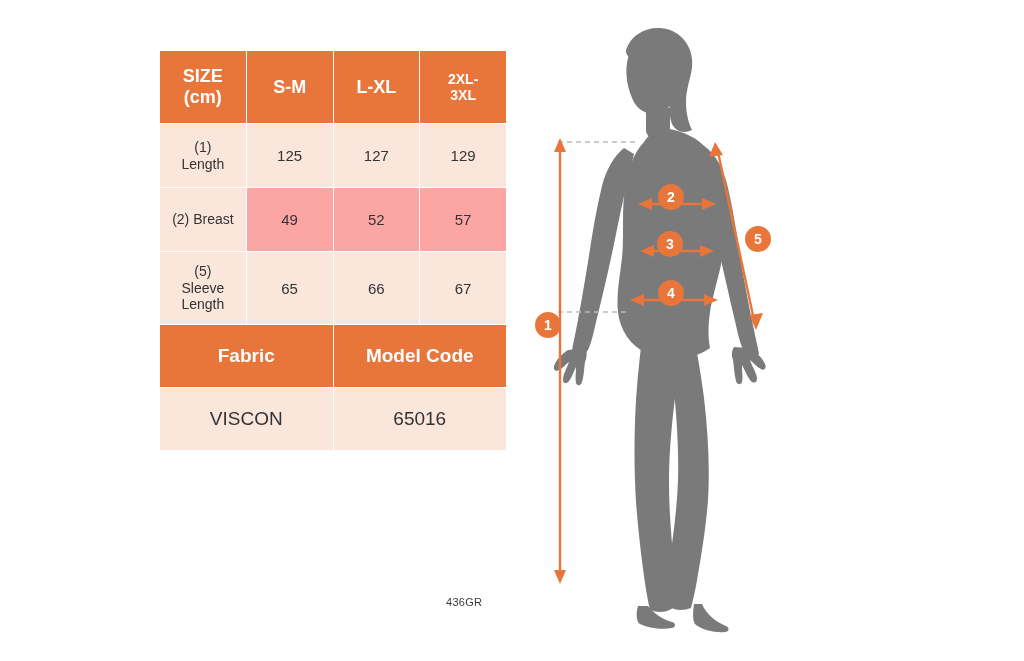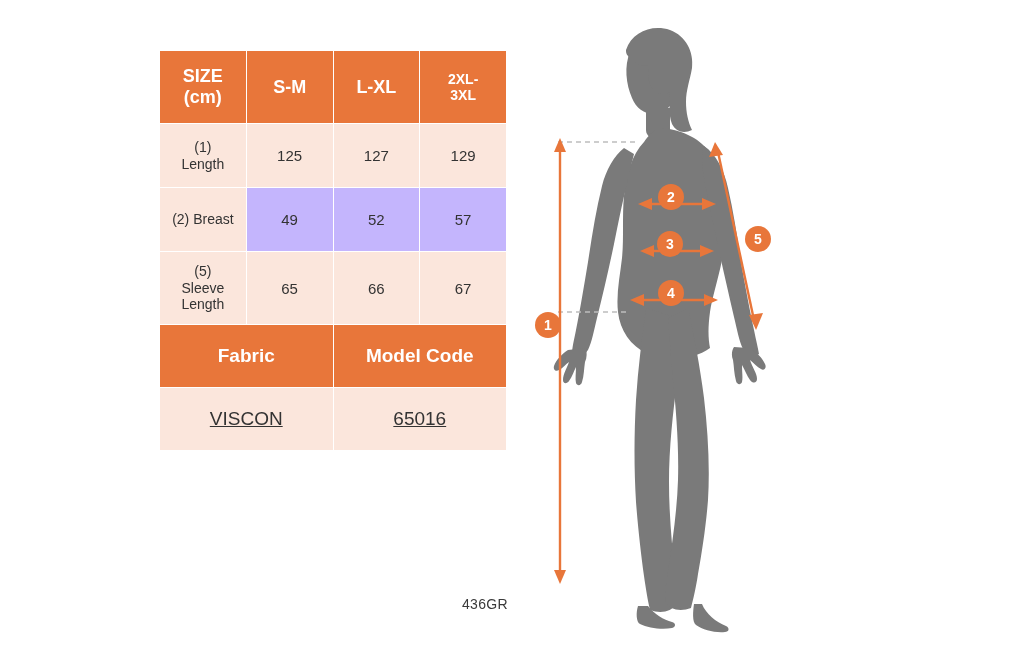--- a/index.html
+++ b/index.html
@@ -47,49 +47,48 @@
     font-size: 14px;
     line-height: 1.18;
     width: 86px;
   }
   .val {
     background: #fbe6dc;
     color: #333333;
     font-size: 15px;
   }
   .val.alt {
-    background: #c4b5fd;
+    background: #fca5a5;
     margin-left: 37px;
   }
   tr.r1 td { height: 63px; }
   tr.r2 td { height: 63px; }
   tr.r3 td { height: 63px; }
   tr.r4 td { height: 63px; }
   tr.r5 td { height: 72px; }
 
   .fabric-hdr {
     background: #e8763a;
     color: #ffffff;
     font-size: 19px;
     font-weight: bold;
     height: 62px;
   }
   .fabric-val {
     background: #fbe6dc;
     color: #333333;
     font-size: 19px;
     height: 62px;
-    text-decoration: underline;
   }
 
   .code-note {
     position: absolute;
-    left: 462px;
+    left: 446px;
     top: 596px;
-    font-size: 14px;
+    font-size: 11px;
     color: #3a3a3a;
     letter-spacing: 0.3px;
   }
 
   
   .figure-panel {
     position: absolute;
     left: 520px;
     top: 20px;
     width: 340px;

